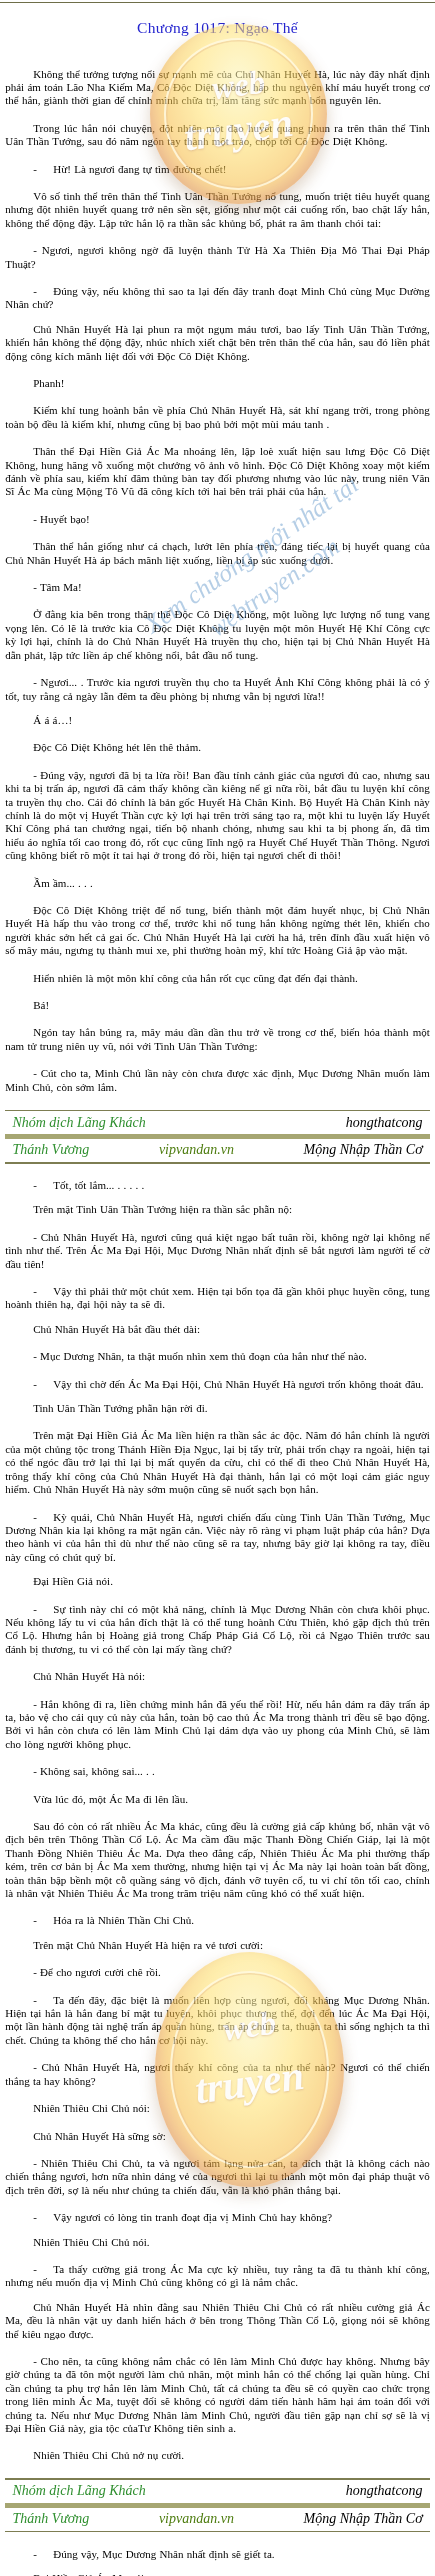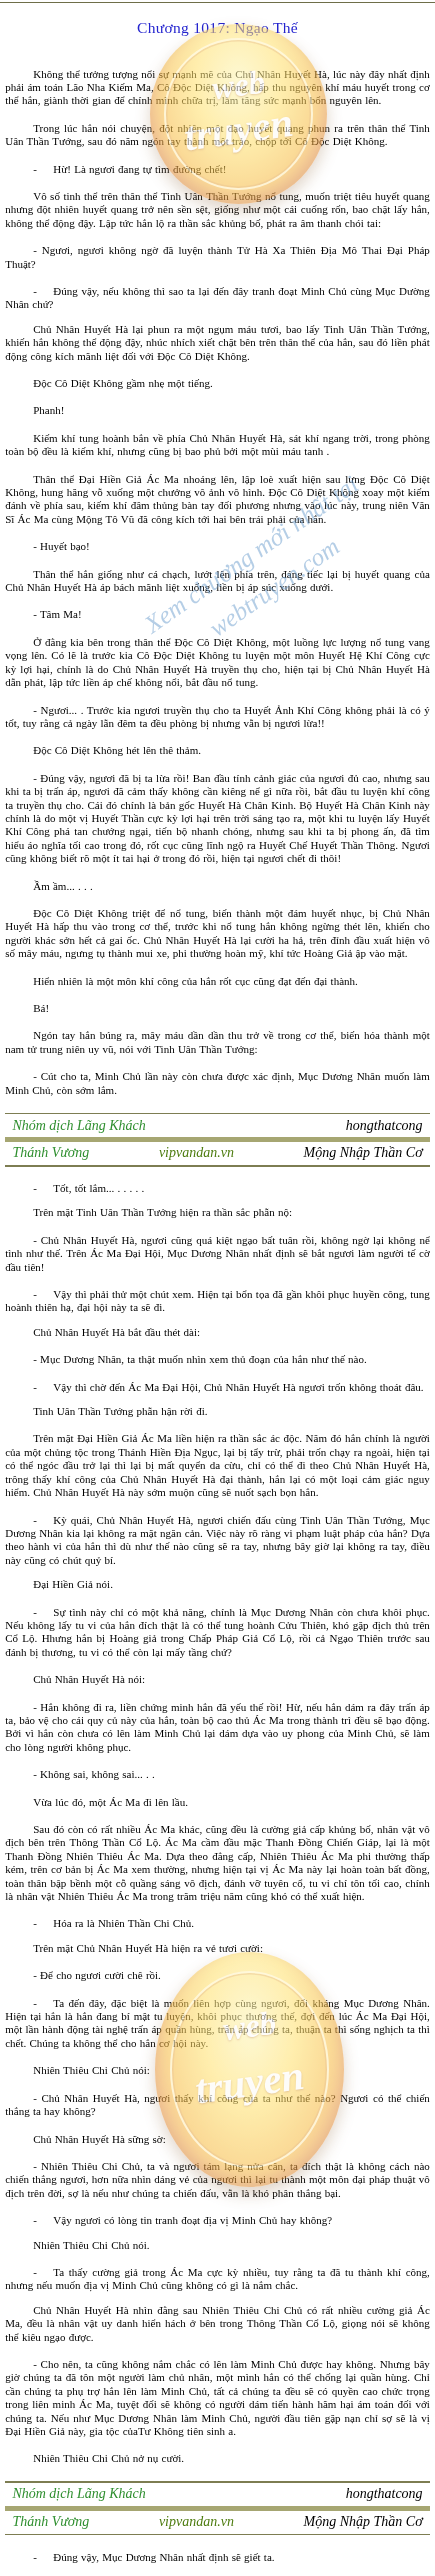--- a/index.html
+++ b/index.html
@@ -53,29 +53,29 @@
     <h1 class="chapter-title">Chương 1017: Ngạo Thế</h1>
 
     <div>
         <p class="para">Không thể tưởng tượng nổi sự mạnh mẽ của Chủ Nhân Huyết Hà, lúc này đây nhất định phải ám toán Lão Nha Kiếm Ma, Cô Độc Diệt Không, hấp thu nguyên khí máu huyết trong cơ thể hắn, giành thời gian để chính mình chữa trị, làm tăng sức mạnh bổn nguyên lên.</p>
         <p class="para">Trong lúc hắn nói chuyện, đột nhiên một đạo huyết quang phun ra trên thân thể Tinh Uân Thần Tướng, sau đó năm ngón tay thành một trảo, chộp tới Cô Độc Diệt Không.</p>
         <p class="para">-  Hừ! Là ngươi đang tự tìm đường chết!</p>
         <p class="para">Vô số tinh thể trên thân thể Tinh Uân Thần Tướng nổ tung, muốn triệt tiêu huyết quang nhưng đột nhiên huyết quang trở nên sền sệt, giống như một cái cuống rốn, bao chặt lấy hắn, không thể động đậy. Lập tức hắn lộ ra thần sắc khủng bố, phát ra âm thanh chói tai:</p>
         <p class="para">- Ngươi, ngươi không ngờ đã luyện thành Tử Hà Xa Thiên Địa Mô Thai Đại Pháp Thuật?</p>
         <p class="para">-  Đúng vậy, nếu không thì sao ta lại đến đây tranh đoạt Minh Chủ cùng Mục Dường Nhân chứ?</p>
         <p class="para tight">Chủ Nhân Huyết Hà lại phun ra một ngụm máu tươi, bao lấy Tinh Uân Thần Tướng, khiến hắn không thể động đậy, nhúc nhích xiết chặt bên trên thân thể của hắn, sau đó liền phát động công kích mãnh liệt đối với Độc Cô Diệt Không.</p>
-        <p class="para">Độc Cô Diệt Không gầm nhẹ một tiếng.</p>
         <p class="para">Phanh!</p>
         <p class="para">Kiếm khí tung hoành bắn về phía Chủ Nhân Huyết Hà, sát khí ngang trời, trong phòng toàn bộ đều là kiếm khí, nhưng cũng bị bao phủ bởi một mùi máu tanh .</p>
         <p class="para">Thân thể Đại Hiền Giả Ác Ma nhoáng lên, lập loè xuất hiện sau lưng Độc Cô Diệt Không, hung hăng vỗ xuống một chưởng vô ảnh vô hình. Độc Cô Diệt Không xoay một kiếm đánh về phía sau, kiếm khí đâm thủng bàn tay đối phương nhưng vào lúc này, trung niên Văn Sĩ Ác Ma cùng Mộng Tô Vũ đã công kích tới hai bên trái phải của hắn.</p>
         <p class="para">- Huyết bạo!</p>
         <p class="para">Thân thể hắn giống như cá chạch, lướt lên phía trên, đáng tiếc lại bị huyết quang của Chủ Nhân Huyết Hà áp bách mãnh liệt xuống, liền bị áp súc xuống dưới.</p>
         <p class="para">- Tâm Ma!</p>
         <p class="para">Ở đằng kia bên trong thân thể Độc Cô Diệt Không, một luồng lực lượng nổ tung vang vọng lên. Có lẽ là trước kia Cô Độc Diệt Không tu luyện một môn Huyết Hệ Khí Công cực kỳ lợi hại, chính là do Chủ Nhân Huyết Hà truyền thụ cho, hiện tại bị Chủ Nhân Huyết Hà dẫn phát, lập tức liền áp chế không nổi, bắt đầu nổ tung.</p>
         <p class="para">- Ngươi... . Trước kia ngươi truyền thụ cho ta Huyết Ảnh Khí Công không phải là có ý tốt, tuy rằng cả ngày lẫn đêm ta đều phòng bị nhưng vẫn bị ngươi lừa!!</p>
+        <p class="para tight">Á á á…!</p>
         <p class="para">Độc Cô Diệt Không hét lên thê thảm.</p>
         <p class="para">- Đúng vậy, ngươi đã bị ta lừa rồi! Ban đầu tính cảnh giác của ngươi đủ cao, nhưng sau khi ta bị trấn áp, ngươi đã cảm thấy không cần kiêng nể gì nữa rồi, bắt đầu tu luyện khí công ta truyền thụ cho. Cái đó chính là bản gốc Huyết Hà Chân Kinh. Bộ Huyết Hà Chân Kinh này chính là do một vị Huyết Thần cực kỳ lợi hại trên trời sáng tạo ra, một khi tu luyện lấy Huyết Khí Công phá tan chướng ngại, tiến bộ nhanh chóng, nhưng sau khi ta bị phong ấn, đã tìm hiểu áo nghĩa tối cao trong đó, rốt cục cũng lĩnh ngộ ra Huyết Chế Huyết Thần Thông. Ngươi cũng không biết rõ một ít tai hại ở trong đó rồi, hiện tại ngươi chết đi thôi!</p>
         <p class="para">Ầm ầm... . . .</p>
         <p class="para">Độc Cô Diệt Không triệt để nổ tung, biến thành một đám huyết nhục, bị Chủ Nhân Huyết Hà hấp thu vào trong cơ thể, trước khi nổ tung hắn không ngừng thét lên, khiến cho người khác sởn hết cả gai ốc. Chủ Nhân Huyết Hà lại cười ha hả, trên đỉnh đầu xuất hiện vô số mây máu, ngưng tụ thành mui xe, phi thường hoàn mỹ, khí tức Hoàng Giả ập vào mặt.</p>
         <p class="para">Hiển nhiên là một môn khí công của hắn rốt cục cũng đạt đến đại thành.</p>
         <p class="para">Bá!</p>
         <p class="para">Ngón tay hắn búng ra, mây máu dần dần thu trở về trong cơ thể, biến hóa thành một nam tử trung niên uy vũ, nói với Tinh Uân Thần Tướng:</p>
         <p class="para">- Cút cho ta, Minh Chủ lần này còn chưa được xác định, Mục Dương Nhân muốn làm Minh Chủ, còn sớm lắm.</p>
       </div>
 
@@ -109,22 +109,22 @@
         <p class="para">-  Sự tình này chỉ có một khả năng, chính là Mục Dương Nhân còn chưa khôi phục. Nếu không lấy tu vi của hắn đích thật là có thể tung hoành Cửu Thiên, khó gặp địch thủ trên Cổ Lộ. Hhưng hắn bị Hoàng giả trong Chấp Pháp Giả Cổ Lộ, rồi cả Ngạo Thiên trước sau đánh bị thương, tu vi có thể còn lại mấy tầng chứ?</p>
         <p class="para">Chủ Nhân Huyết Hà nói:</p>
         <p class="para">- Hắn không đi ra, liền chứng minh hắn đã yếu thế rồi! Hừ, nếu hắn dám ra đây trấn áp ta, bảo vệ cho cái quy củ này của hắn, toàn bộ cao thủ Ác Ma trong thành trì đều sẽ bạo động. Bởi vì hắn còn chưa có lên làm Minh Chủ lại dám dựa vào uy phong của Minh Chủ, sẽ làm cho lòng người không phục.</p>
         <p class="para">- Không sai, không sai... . .</p>
         <p class="para">Vừa lúc đó, một Ác Ma đi lên lầu.</p>
         <p class="para">Sau đó còn có rất nhiều Ác Ma khác, cũng đều là cường giả cấp khủng bố, nhân vật vô địch bên trên Thông Thần Cổ Lộ. Ác Ma cầm đầu mặc Thanh Đồng Chiến Giáp, lại là một Thanh Đồng Nhiên Thiêu Ác Ma. Dựa theo đẳng cấp, Nhiên Thiêu Ác Ma phi thường thấp kém, trên cơ bản bị Ác Ma xem thường, nhưng hiện tại vị Ác Ma này lại hoàn toàn bất đồng, toàn thân bập bềnh một cỗ quầng sáng vô địch, đánh vỡ tuyên cổ, tu vi chí tôn tối cao, chính là nhân vật Nhiên Thiêu Ác Ma trong trăm triệu năm cũng khó có thể xuất hiện.</p>
         <p class="para">-  Hóa ra là Nhiên Thần Chi Chủ.</p>
         <p class="para tight">Trên mặt Chủ Nhân Huyết Hà hiện ra vẻ tươi cười:</p>
         <p class="para">- Để cho ngươi cười chê rồi.</p>
         <p class="para">-  Ta đến đây, đặc biệt là muốn liên hợp cùng ngươi, đối kháng Mục Dương Nhân. Hiện tại hắn là hắn đang bí mật tu luyện, khôi phục thương thế, đợi đến lúc Ác Ma Đại Hội, một lần hành động tài nghệ trấn áp quần hùng, trấn áp chúng ta, thuận ta thì sống nghịch ta thì chết. Chúng ta không thể cho hắn cơ hội này.</p>
+        <p class="para">- Chủ Nhân Huyết Hà, ngươi thấy khí công của ta như thế nào? Ngươi có thể chiến thắng ta hay không?</p>
         <p class="para">Nhiên Thiêu Chi Chủ nói:</p>
-        <p class="para">- Chủ Nhân Huyết Hà, ngươi thấy khí công của ta như thế nào? Ngươi có thể chiến thắng ta hay không?</p>
         <p class="para">Chủ Nhân Huyết Hà sững sờ:</p>
         <p class="para">- Nhiên Thiêu Chi Chủ, ta và ngươi tám lạng nửa cân, ta đích thật là không cách nào chiến thắng ngươi, hơn nữa nhìn dáng vẻ của ngươi thì lại tu thành một môn đại pháp thuật vô địch trên đời, sợ là nếu như chúng ta chiến đấu, vẫn là khó phân thắng bại.</p>
         <p class="para">-  Vậy ngươi có lòng tin tranh đoạt địa vị Minh Chủ hay không?</p>
         <p class="para tight">Nhiên Thiêu Chi Chủ nói.</p>
         <p class="para">-  Ta thấy cường giả trong Ác Ma cực kỳ nhiều, tuy rằng ta đã tu thành khí công, nhưng nếu muốn địa vị Minh Chủ cũng không có gì là nắm chắc.</p>
         <p class="para tight">Chủ Nhân Huyết Hà nhìn đằng sau Nhiên Thiêu Chi Chủ có rất nhiều cường giả Ác Ma, đều là nhân vật uy danh hiển hách ở bên trong Thông Thần Cổ Lộ, giọng nói sẽ không thể kiêu ngạo được.</p>
         <p class="para">- Cho nên, ta cũng không nắm chắc có lên làm Minh Chủ được hay không. Nhưng bây giờ chúng ta đã tôn một người làm chủ nhân, một mình hắn có thể chống lại quần hùng. Chỉ cần chúng ta phụ trợ hắn lên làm Minh Chủ, tất cả chúng ta đều sẽ có quyền cao chức trọng trong liên minh Ác Ma, tuyệt đối sẽ không có người dám tiến hành hãm hại ám toán đối với chúng ta. Nếu như Mục Dương Nhân làm Minh Chủ, người đầu tiên gặp nạn chỉ sợ sẽ là vị Đại Hiền Giả này, gia tộc củaTư Không tiên sinh a.</p>
         <p class="para">Nhiên Thiêu Chi Chủ nở nụ cười.</p>
       </div>
 

